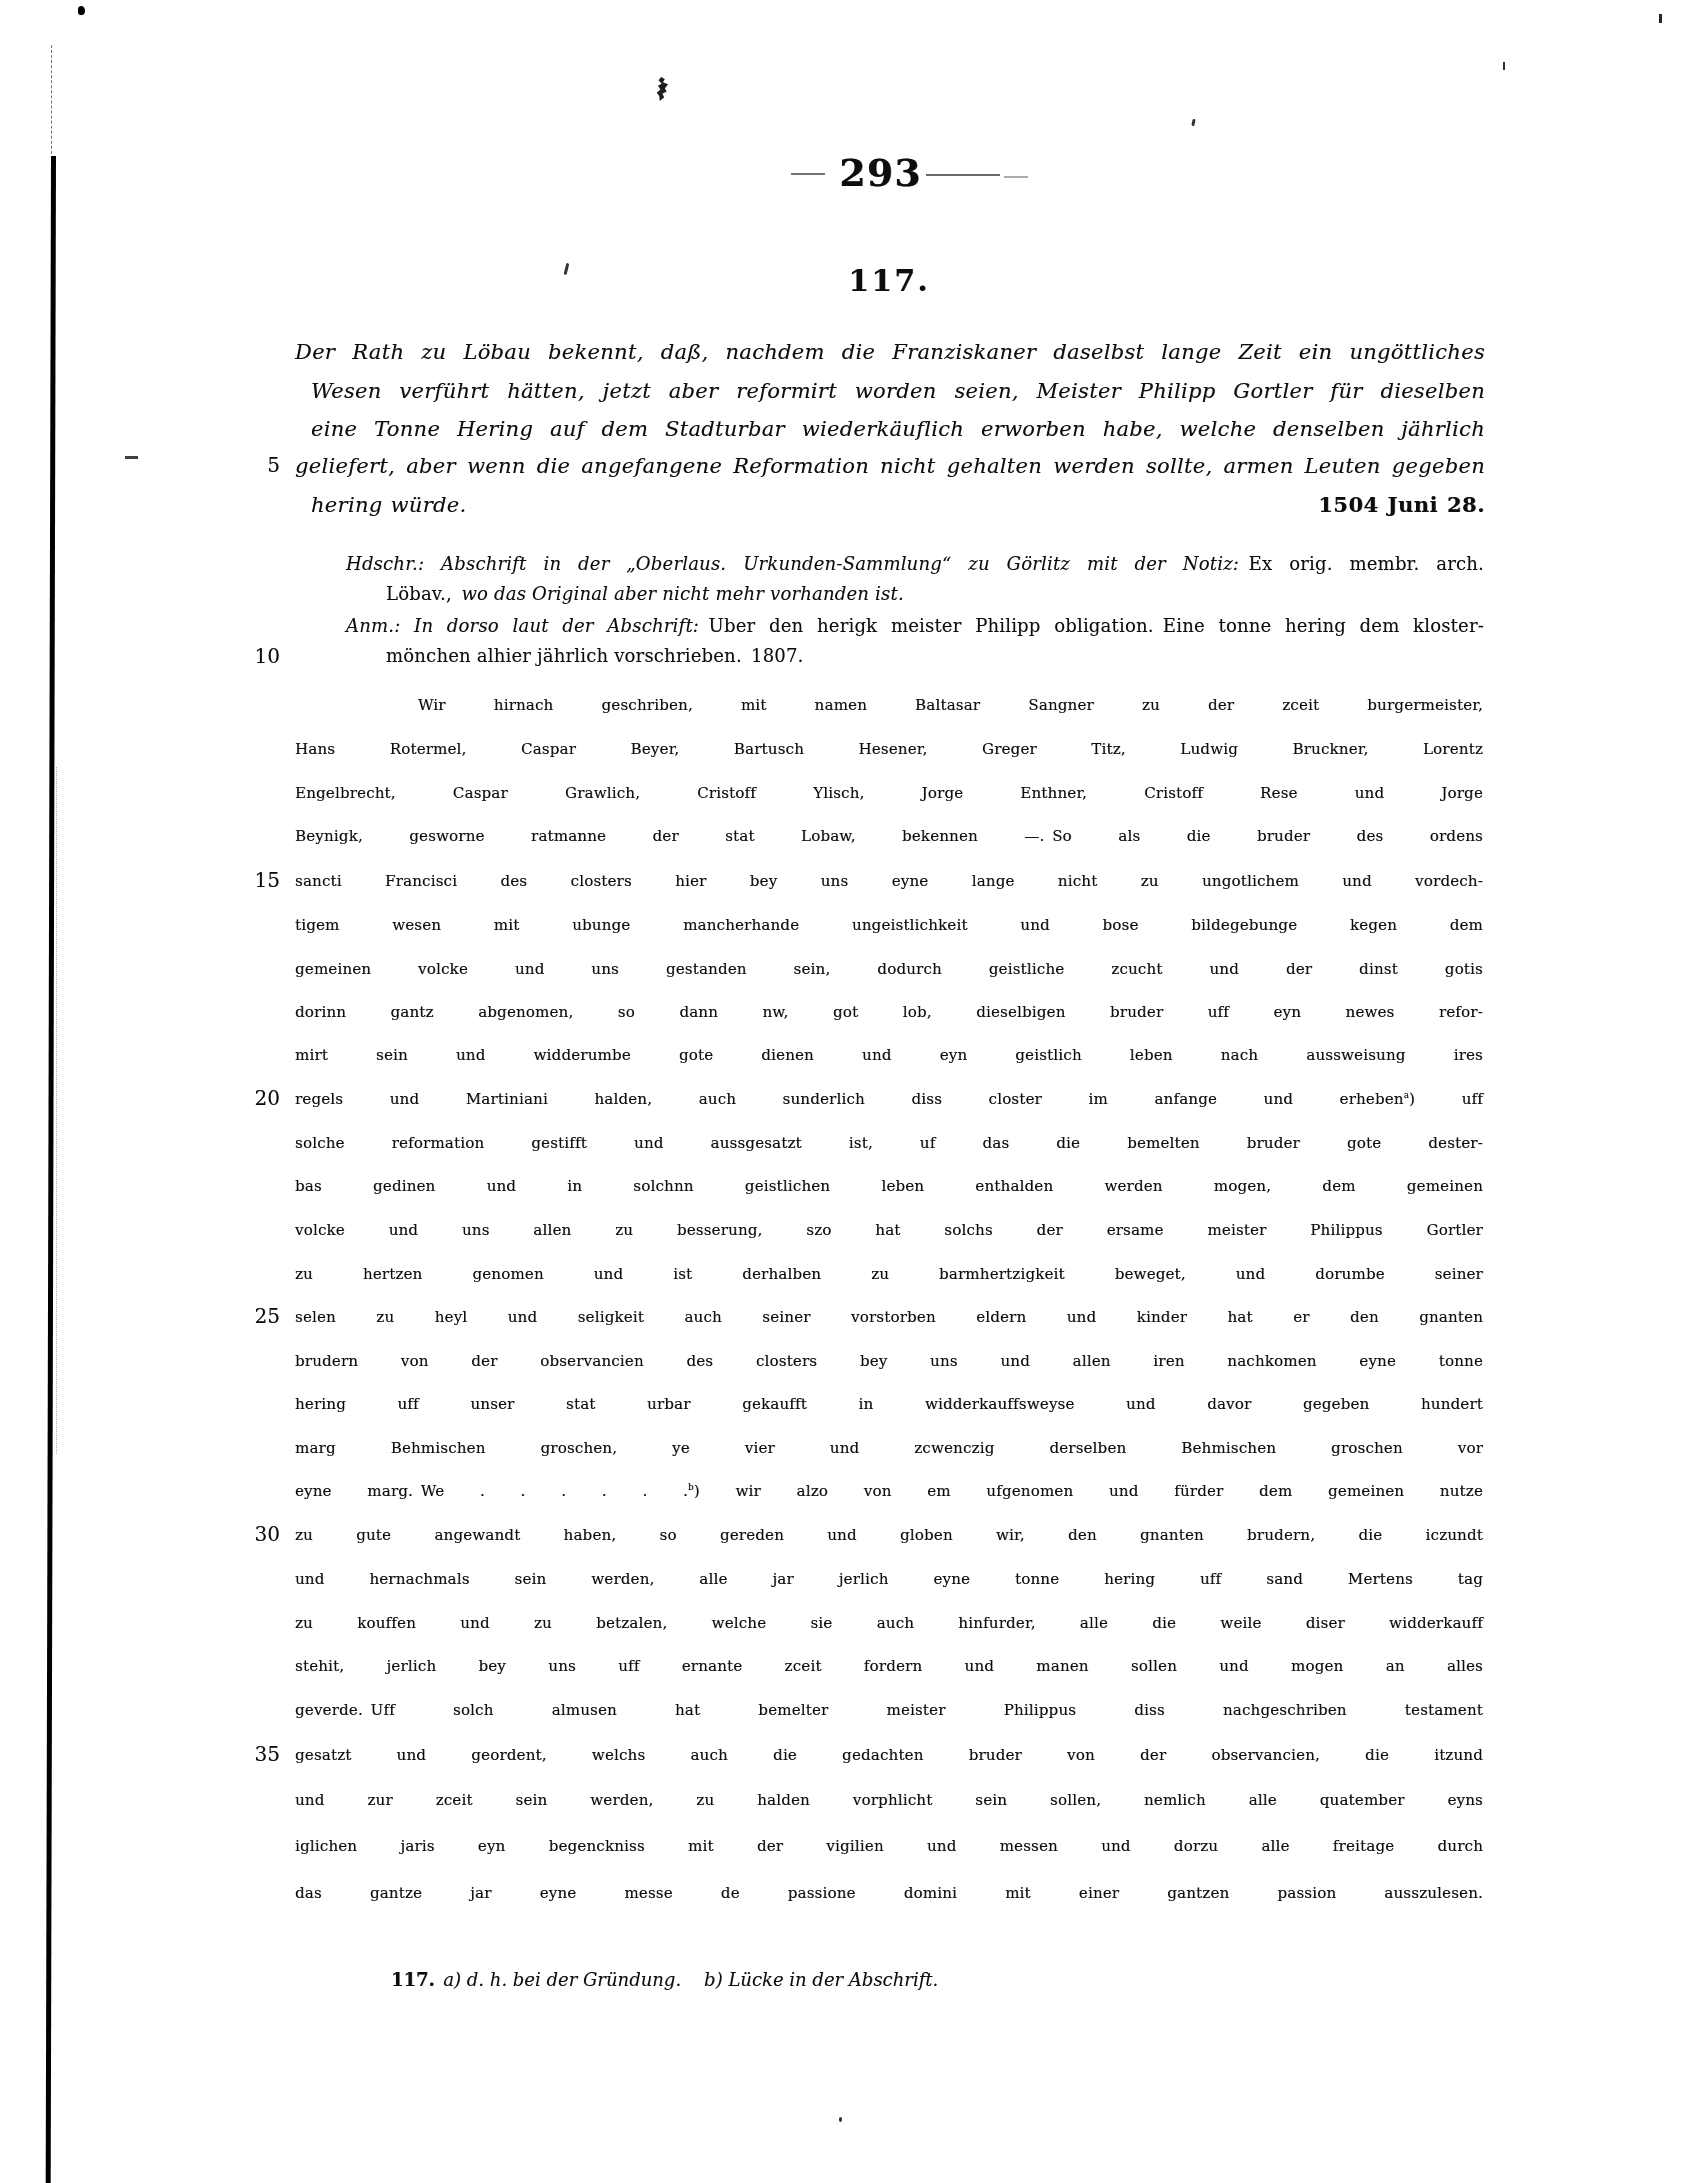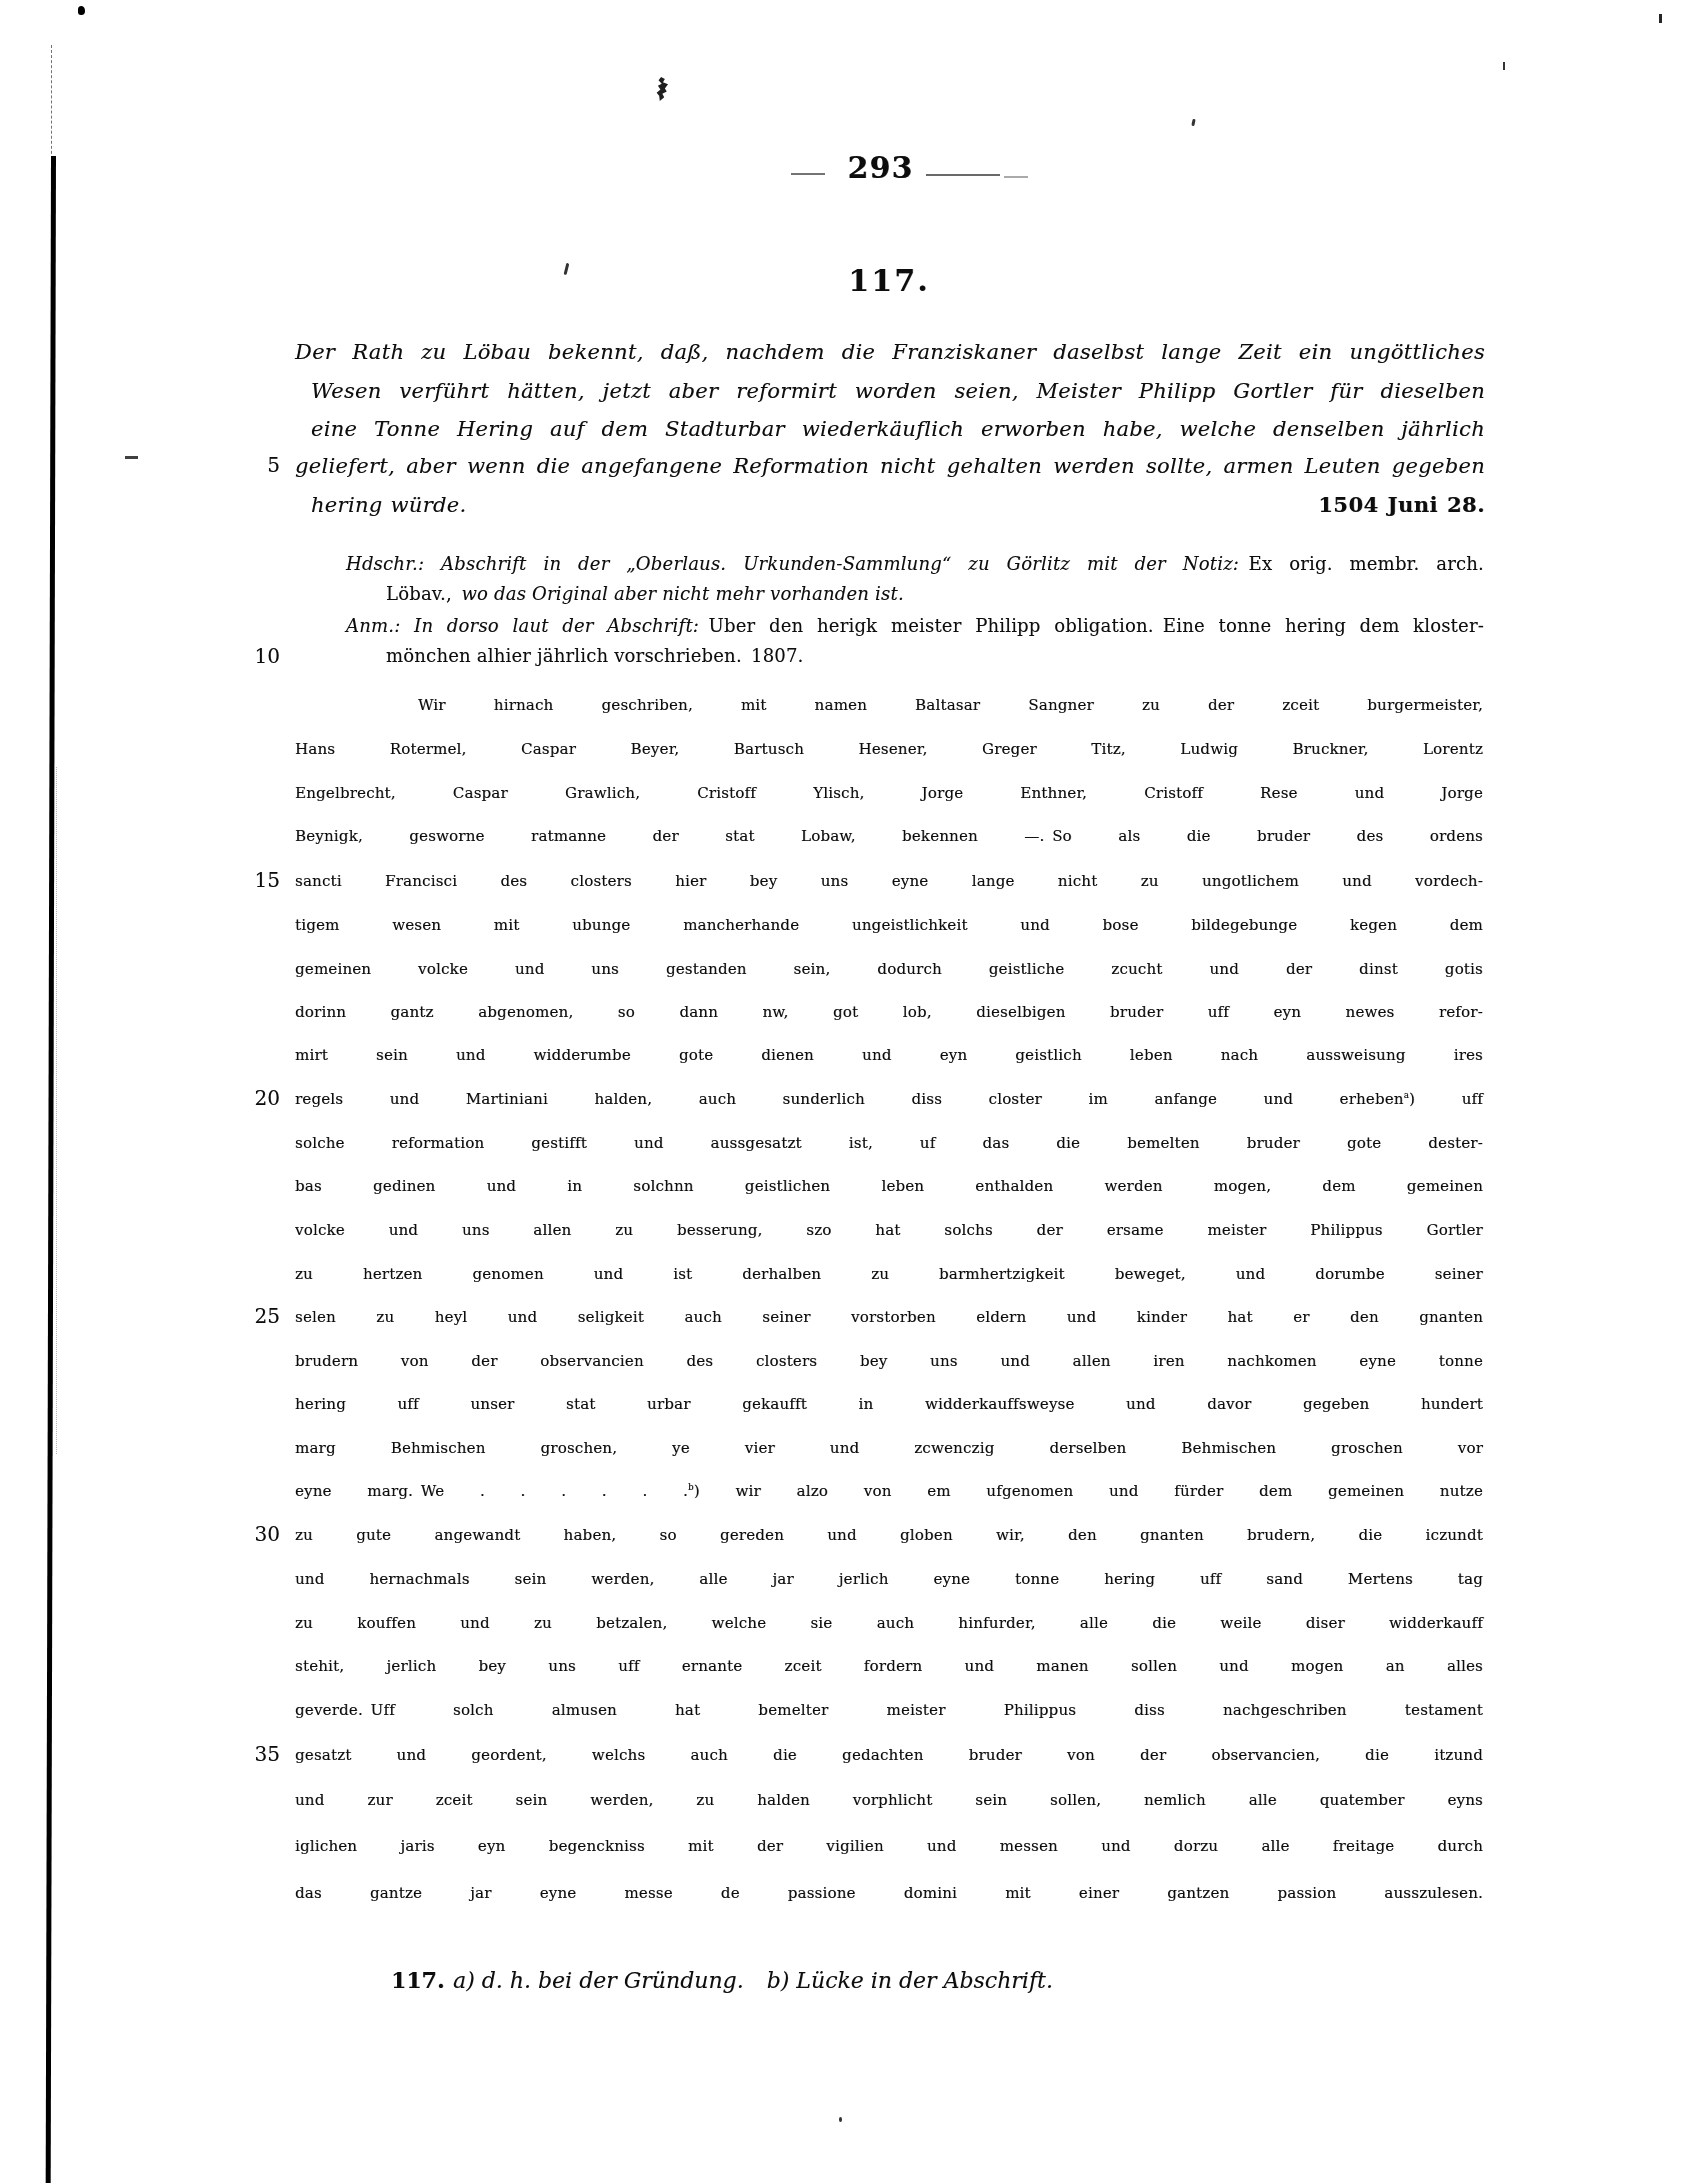--- a/index.html
+++ b/index.html
@@ -33,21 +33,21 @@
   .speck.apostrophe { left: 565px; top: 263px; width: 3.2px; height: 11.6px; border-radius: 1.6px; transform: rotate(14deg); opacity: .8; }
   .speck.margin-dash { left: 125px; top: 456px; width: 12.7px; height: 2.6px; opacity: .75; }
   .speck.comma-top { left: 1192px; top: 119px; width: 3.2px; height: 6.9px; border-radius: 1.6px; transform: rotate(12deg); opacity: .8; }
   .speck.tick-tr1 { left: 1503px; top: 62px; width: 2.1px; height: 8px; opacity: .8; }
   .speck.tick-tr2 { left: 1659px; top: 13.7px; width: 2.6px; height: 9px; opacity: .85; }
   .speck.dot-bottom { left: 839px; top: 2117px; width: 3.2px; height: 4.8px; border-radius: 50%; opacity: .8; }
 
   
   .page-number {
     position: absolute; left: 838px; top: 150px; width: 85px;
-    font-size: 30px; font-weight: bold; text-align: center; letter-spacing: 1.1px;
+    font-size: 38px; font-weight: bold; text-align: center; letter-spacing: 1.1px;
     text-shadow: 0.5px 0 0 rgba(0,0,0,.5);
   }
   .dash { position: absolute; background: #2a2a2a; height: 2.1px; }
   .dash-left  { left: 791px; top: 173px; width: 34px; opacity: .65; }
   .dash-right { left: 926px; top: 174px; width: 74px; opacity: .7; }
   .dash-right2{ left: 1004px; top: 176px; width: 24px; height: 1.6px; opacity: .4; }
 
   .entry-heading {
     position: absolute; left: 295px; top: 263px; width: 1188px;
     text-align: center; font-size: 30px; font-weight: bold; letter-spacing: 2.1px;
@@ -100,21 +100,21 @@
     text-align: justify; text-align-last: justify;
     letter-spacing: 0.2px; word-spacing: 1.1px;
     text-shadow: 0.4px 0.3px 0 rgba(0,0,0,.4);
   }
   .body-text .bl.first { padding-left: 123px; }
   .body-text sup { font-size: 0.58em; line-height: 0; vertical-align: super; }
 
   
   .footnote {
     position: absolute; left: 391px; top: 1968px; width: 1004px;
-    font-size: 22px; line-height: 24px;
+    font-size: 18px; line-height: 24px;
     text-shadow: 0.3px 0.2px 0 rgba(0,0,0,.3);
   }
   .footnote .fn-num { font-weight: bold; text-shadow: 0.5px 0 0 rgba(0,0,0,.5); }
   .footnote .fn-a { font-style: italic; margin-left: 8.5px; }
   .footnote .fn-b { font-style: italic; margin-left: 23px; }
 </style>
 </head>
 <body>
 
 <div class="page">

